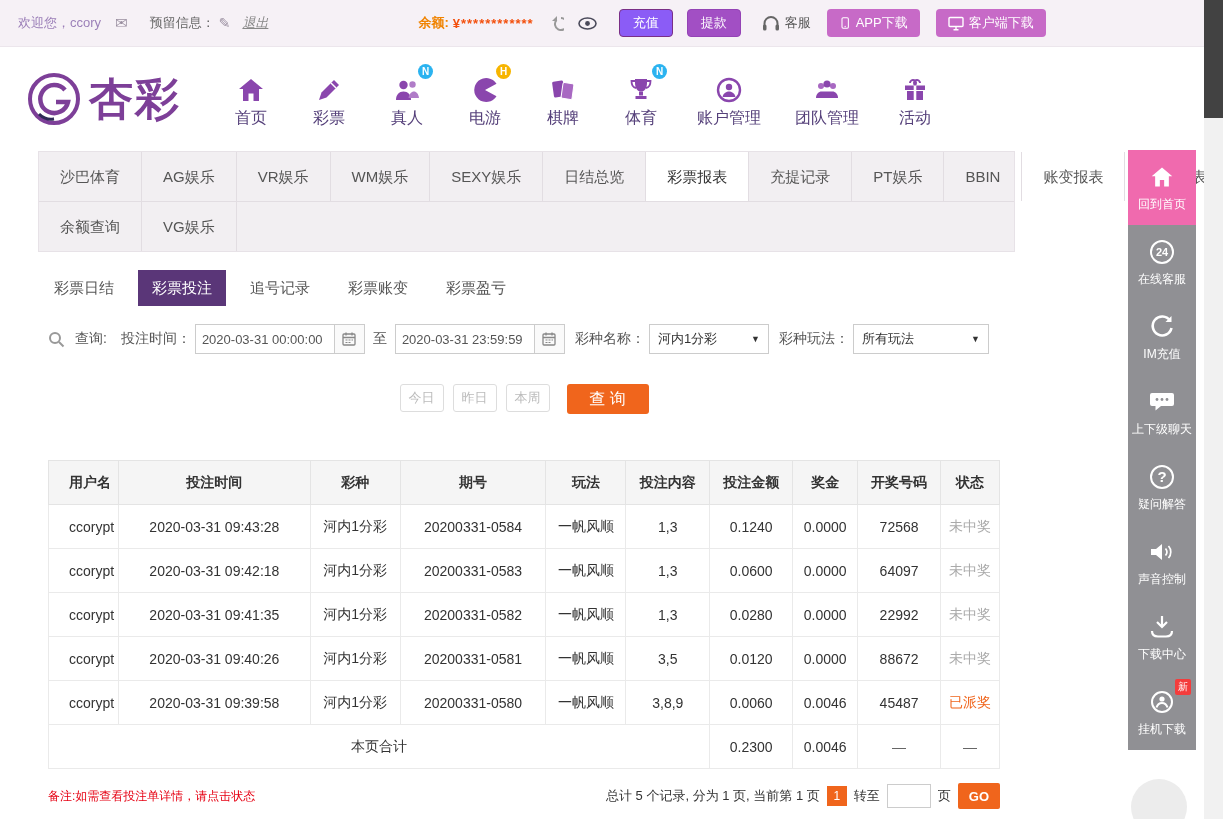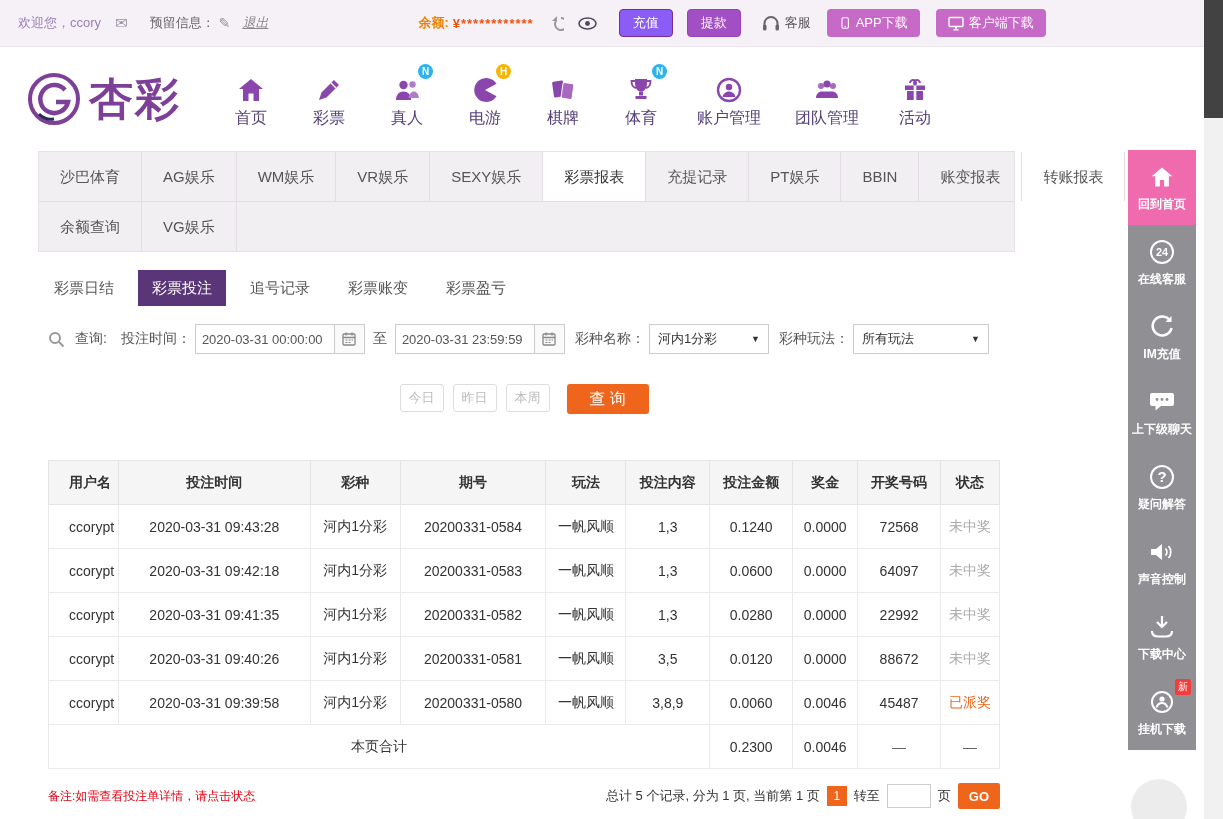--- a/index.html
+++ b/index.html
@@ -96,21 +96,21 @@
               justify-content:center; font-size:12px; cursor:pointer; }
   .page-input { width:44px; height:24px; border:1px solid #ccc; }
   .go-btn { background:#f0651c; color:#fff; border:none; height:26px; padding:0 11px; font-weight:bold;
             font-size:13px; border-radius:2px; cursor:pointer; }
 
   
   .side { position:absolute; top:150px; right:27px; width:68px; }
   .side-item { height:75px; background:#909094; color:#fff; display:flex; flex-direction:column;
                align-items:center; justify-content:center; cursor:pointer; }
   .side-item.pink { background:#f06aae; }
-  .side-label { font-size:12px; margin-top:5px; white-space:nowrap;font-weight:bold; }
+  .side-label { font-size:12px; margin-top:5px; white-space:nowrap; }
   .side-icon { position:relative; height:28px; display:flex; align-items:center; justify-content:center; }
   .circle-icon { width:24px; height:24px; border:2px solid #fff; border-radius:50%; display:flex;
                  align-items:center; justify-content:center; font-weight:bold; font-size:11px; }
   .circle-icon.q { font-size:15px; }
   .new-badge { position:absolute; top:-9px; right:-16px; background:#f43c3c; color:#fff; font-size:10px;
                padding:1px 3px; border-radius:2px; font-style:normal; }
 
   
   .scrollbar { position:absolute; top:0; right:0; width:19px; height:819px; background:#f1f1f1; }
   .scroll-thumb { position:absolute; top:0; left:0; width:100%; height:118px; background:#424242; cursor:grab; }
@@ -277,23 +277,24 @@
         </span>
         <span class="nav-label">活动</span>
       </div>
     </div>
   </div>
 
   <div class="tabs">
     <div class="tab-row">
       <span class="tab">沙巴体育</span>
       <span class="tab">AG娱乐</span>
+      <span class="tab">VR娱乐</span>
       <span class="tab">WM娱乐</span>
-      <span class="tab">VR娱乐</span>
       <span class="tab">SEXY娱乐</span>
+      <span class="tab">日结总览</span>
       <span class="tab active">彩票报表</span>
       <span class="tab">充提记录</span>
       <span class="tab">PT娱乐</span>
       <span class="tab">BBIN</span>
       <span class="tab">账变报表</span>
       <span class="tab">转账报表</span>
     </div>
     <div class="tab-row">
       <span class="tab">余额查询</span>
       <span class="tab">VG娱乐</span>

